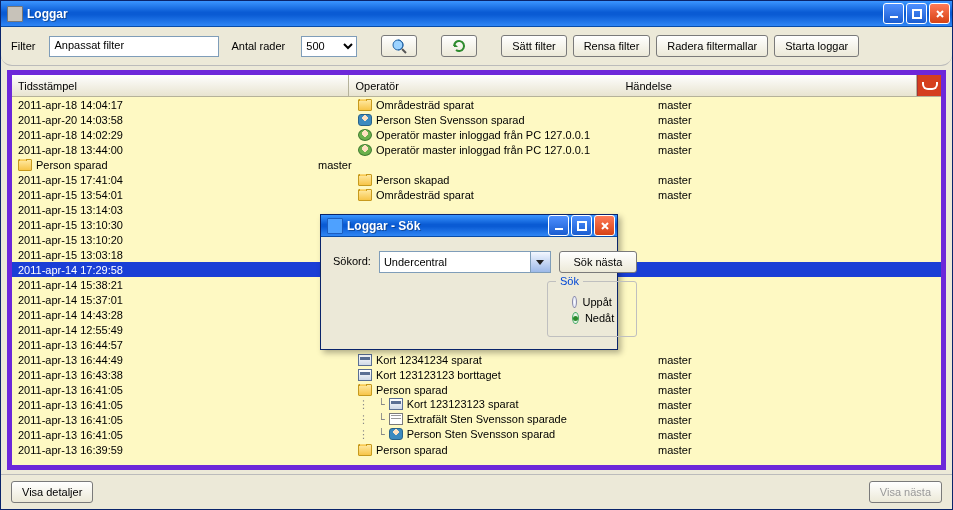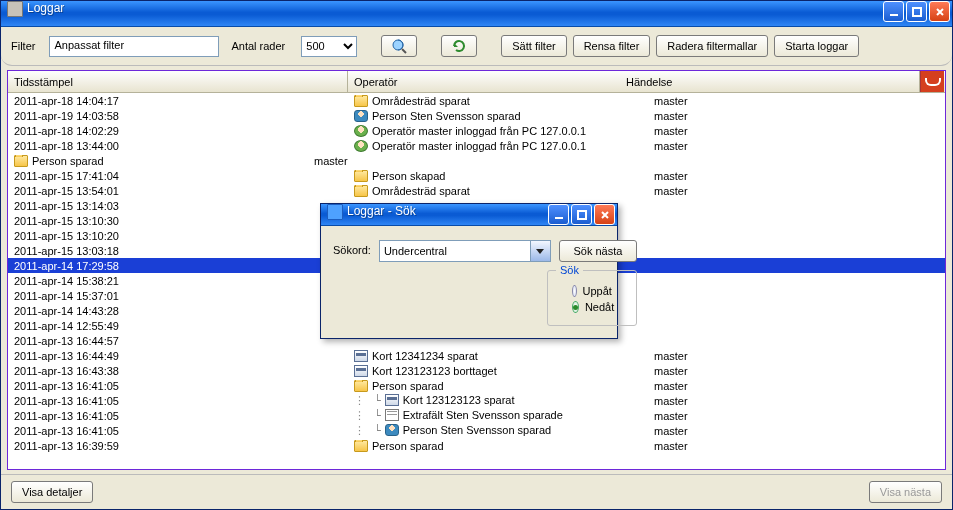--- a/index.html
+++ b/index.html
@@ -20,23 +20,24 @@
     height: 510px;
     background: #ece9d8;
     border: 1px solid #0a246a;
     display: flex;
     flex-direction: column;
   }
   .titlebar {
     height: 26px;
     background: linear-gradient(to bottom, #3a95ff 0%, #0a5bd4 45%, #0a5bd4 55%, #2f86f5 100%);
     display: flex;
+    align-items: center;
     padding: 0 2px 0 6px;
     color: #fff;
-    font-weight: normal;
+    font-weight: bold;
     font-size: 12px;
     text-shadow: 1px 1px 0 rgba(0,0,0,.3);
     border-bottom: 1px solid #084ca9;
   }
   .titlebar .tb-icon {
     width: 16px; height: 16px; margin-right: 4px;
     background: #c7c2b9;
     border: 1px solid #777;
     border-radius: 1px;
   }
@@ -93,24 +94,24 @@
     cursor: default;
   }
   .btn.icon { width: 36px; padding: 0; }
   .btn.disabled { color: #999; }
   .filterbar .spacer { flex: 0 0 12px; }
 
   
   .tablewrap {
     flex: 1;
     margin: 4px 6px;
-    border: 1px solid #6d28d9;
+    border: 5px solid #6d28d9;
     display: flex;
     flex-direction: column;
-    background: #ffffff;
+    background: #fef9c3;
     overflow: hidden;
   }
   .thead {
     display: flex;
     height: 22px;
     background: linear-gradient(#fefefe,#e8e4d0);
     border-bottom: 1px solid #b5b29a;
   }
   .th {
     border-right: 1px solid #b5b29a;
@@ -190,21 +191,21 @@
     display: flex;
     justify-content: space-between;
     padding: 6px 10px;
     border-top: 1px solid #bbb;
   }
 
   
   .dialog {
     position: absolute;
     left: 320px;
-    top: 203px;
+    top: 214px;
     width: 298px;
     background: #ece9d8;
     border: 1px solid #0a246a;
     box-shadow: 3px 3px 6px rgba(0,0,0,.3);
     display: flex;
     flex-direction: column;
   }
   .dialog .titlebar { height: 22px; font-size: 12px; }
   .dialog .body {
     padding: 14px 12px 12px 12px;
@@ -334,21 +335,21 @@
     <div class="tbody" id="tbody">
         <div class="row">
           <div class="cell c1">2011-apr-18 14:04:17</div>
           <div class="cell c2">
             <span class="ic ic-folder"></span>
             <span>Områdesträd sparat</span>
           </div>
           <div class="cell c3">master</div>
         </div>
         <div class="row">
-          <div class="cell c1">2011-apr-19 14:03:58</div>
+          <div class="cell c1">2011-apr-20 14:03:58</div>
           <div class="cell c2">
             <span class="ic ic-person"></span>
             <span>Person Sten Svensson sparad</span>
           </div>
           <div class="cell c3">master</div>
         </div>
         <div class="row">
           <div class="cell c1">2011-apr-18 14:02:29</div>
           <div class="cell c2">
             <span class="ic ic-user"></span>

